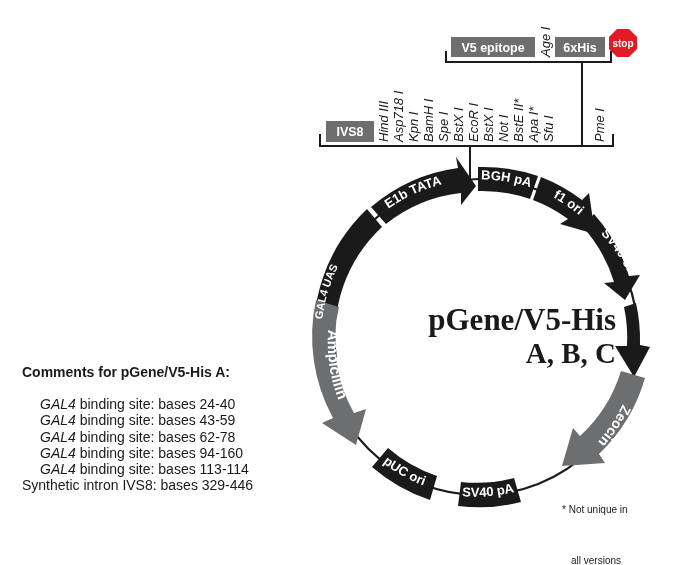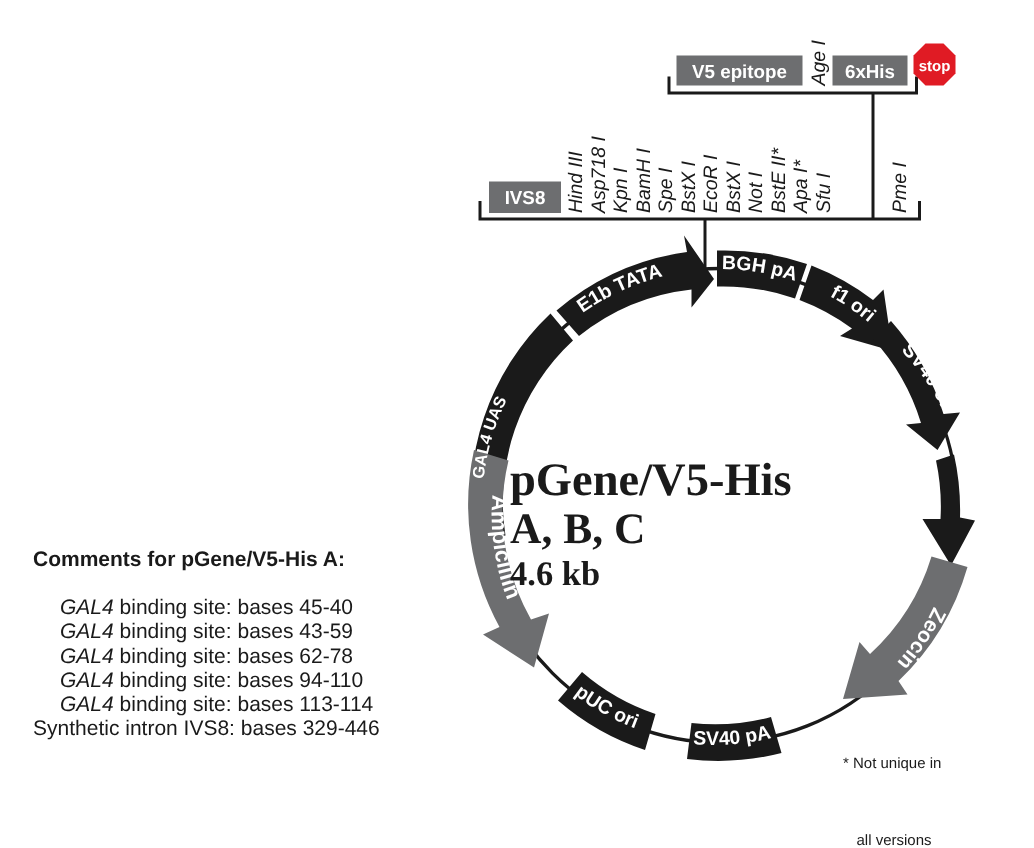--- a/index.html
+++ b/index.html
@@ -5,21 +5,21 @@
   html, body { margin:0; padding:0; background:#ffffff; }
   body { width:689px; height:565px; position:relative; overflow:hidden; font-family:"Liberation Sans", sans-serif; color:#1a1a1a; }
   svg { position:absolute; left:0; top:0; }
   .comments { position:absolute; left:22px; top:364px; font-size:14px; line-height:16.2px; }
   .comments .bold { font-weight:bold; }
   .comments .indent { padding-left:18px; }
   .comments .gap { height:16px; }
   .comments i { font-style:italic; }
   .footnote { position:absolute; left:562px; top:504px; font-size:10px; line-height:11px; }
   .footnote .l2 { padding-left:9px;margin-top:40px; }
-  .title { position:absolute; left:340px; top:303px; width:276px; text-align:left; font-family:"Liberation Serif", serif; font-weight:bold; color:#1a1a1a; }
+  .title { position:absolute; left:340px; top:303px; width:276px; text-align:right; font-family:"Liberation Serif", serif; font-weight:bold; color:#1a1a1a; }
   .title .t1 { font-size:31px; line-height:34px; }
   .title .t2 { font-size:29px; line-height:32px; }
   .title .t3 { font-size:23px; line-height:28px; }
 </style>
 </head>
 <body>
 
 <svg width="689" height="565" viewBox="0 0 689 565">
   <defs>
 
@@ -135,30 +135,29 @@
 
   <g>
     <polygon points="617,29 629,29 637,37 637,49 629,57 617,57 609,49 609,37" fill="#e01b24"></polygon>
     <text x="623" y="47" font-family="Liberation Sans, sans-serif" font-weight="bold" font-size="10" fill="#ffffff" text-anchor="middle">stop</text>
   </g>
 </svg>
 
 <div class="title">
   <div class="t1">pGene/V5-His</div>
   <div class="t2">A, B, C</div>
-  <div class="t3">4.6 kb</div>
 </div>
 
 <div class="comments">
   <div class="bold">Comments for pGene/V5-His A:</div>
   <div class="gap"></div>
-  <div class="indent"><i>GAL4</i><span> binding site: bases 45-40</span></div>
+  <div class="indent"><i>GAL4</i><span> binding site: bases 24-40</span></div>
   <div class="indent"><i>GAL4</i><span> binding site: bases 43-59</span></div>
   <div class="indent"><i>GAL4</i><span> binding site: bases 62-78</span></div>
-  <div class="indent"><i>GAL4</i><span> binding site: bases 94-110</span></div>
+  <div class="indent"><i>GAL4</i><span> binding site: bases 94-160</span></div>
   <div class="indent"><i>GAL4</i><span> binding site: bases 113-114</span></div>
   <div>Synthetic intron IVS8: bases 329-446</div>
 </div>
 
 <div class="footnote">
   <div>* Not unique in</div>
   <div class="l2">all versions</div>
 </div>
 
 </body></html>

